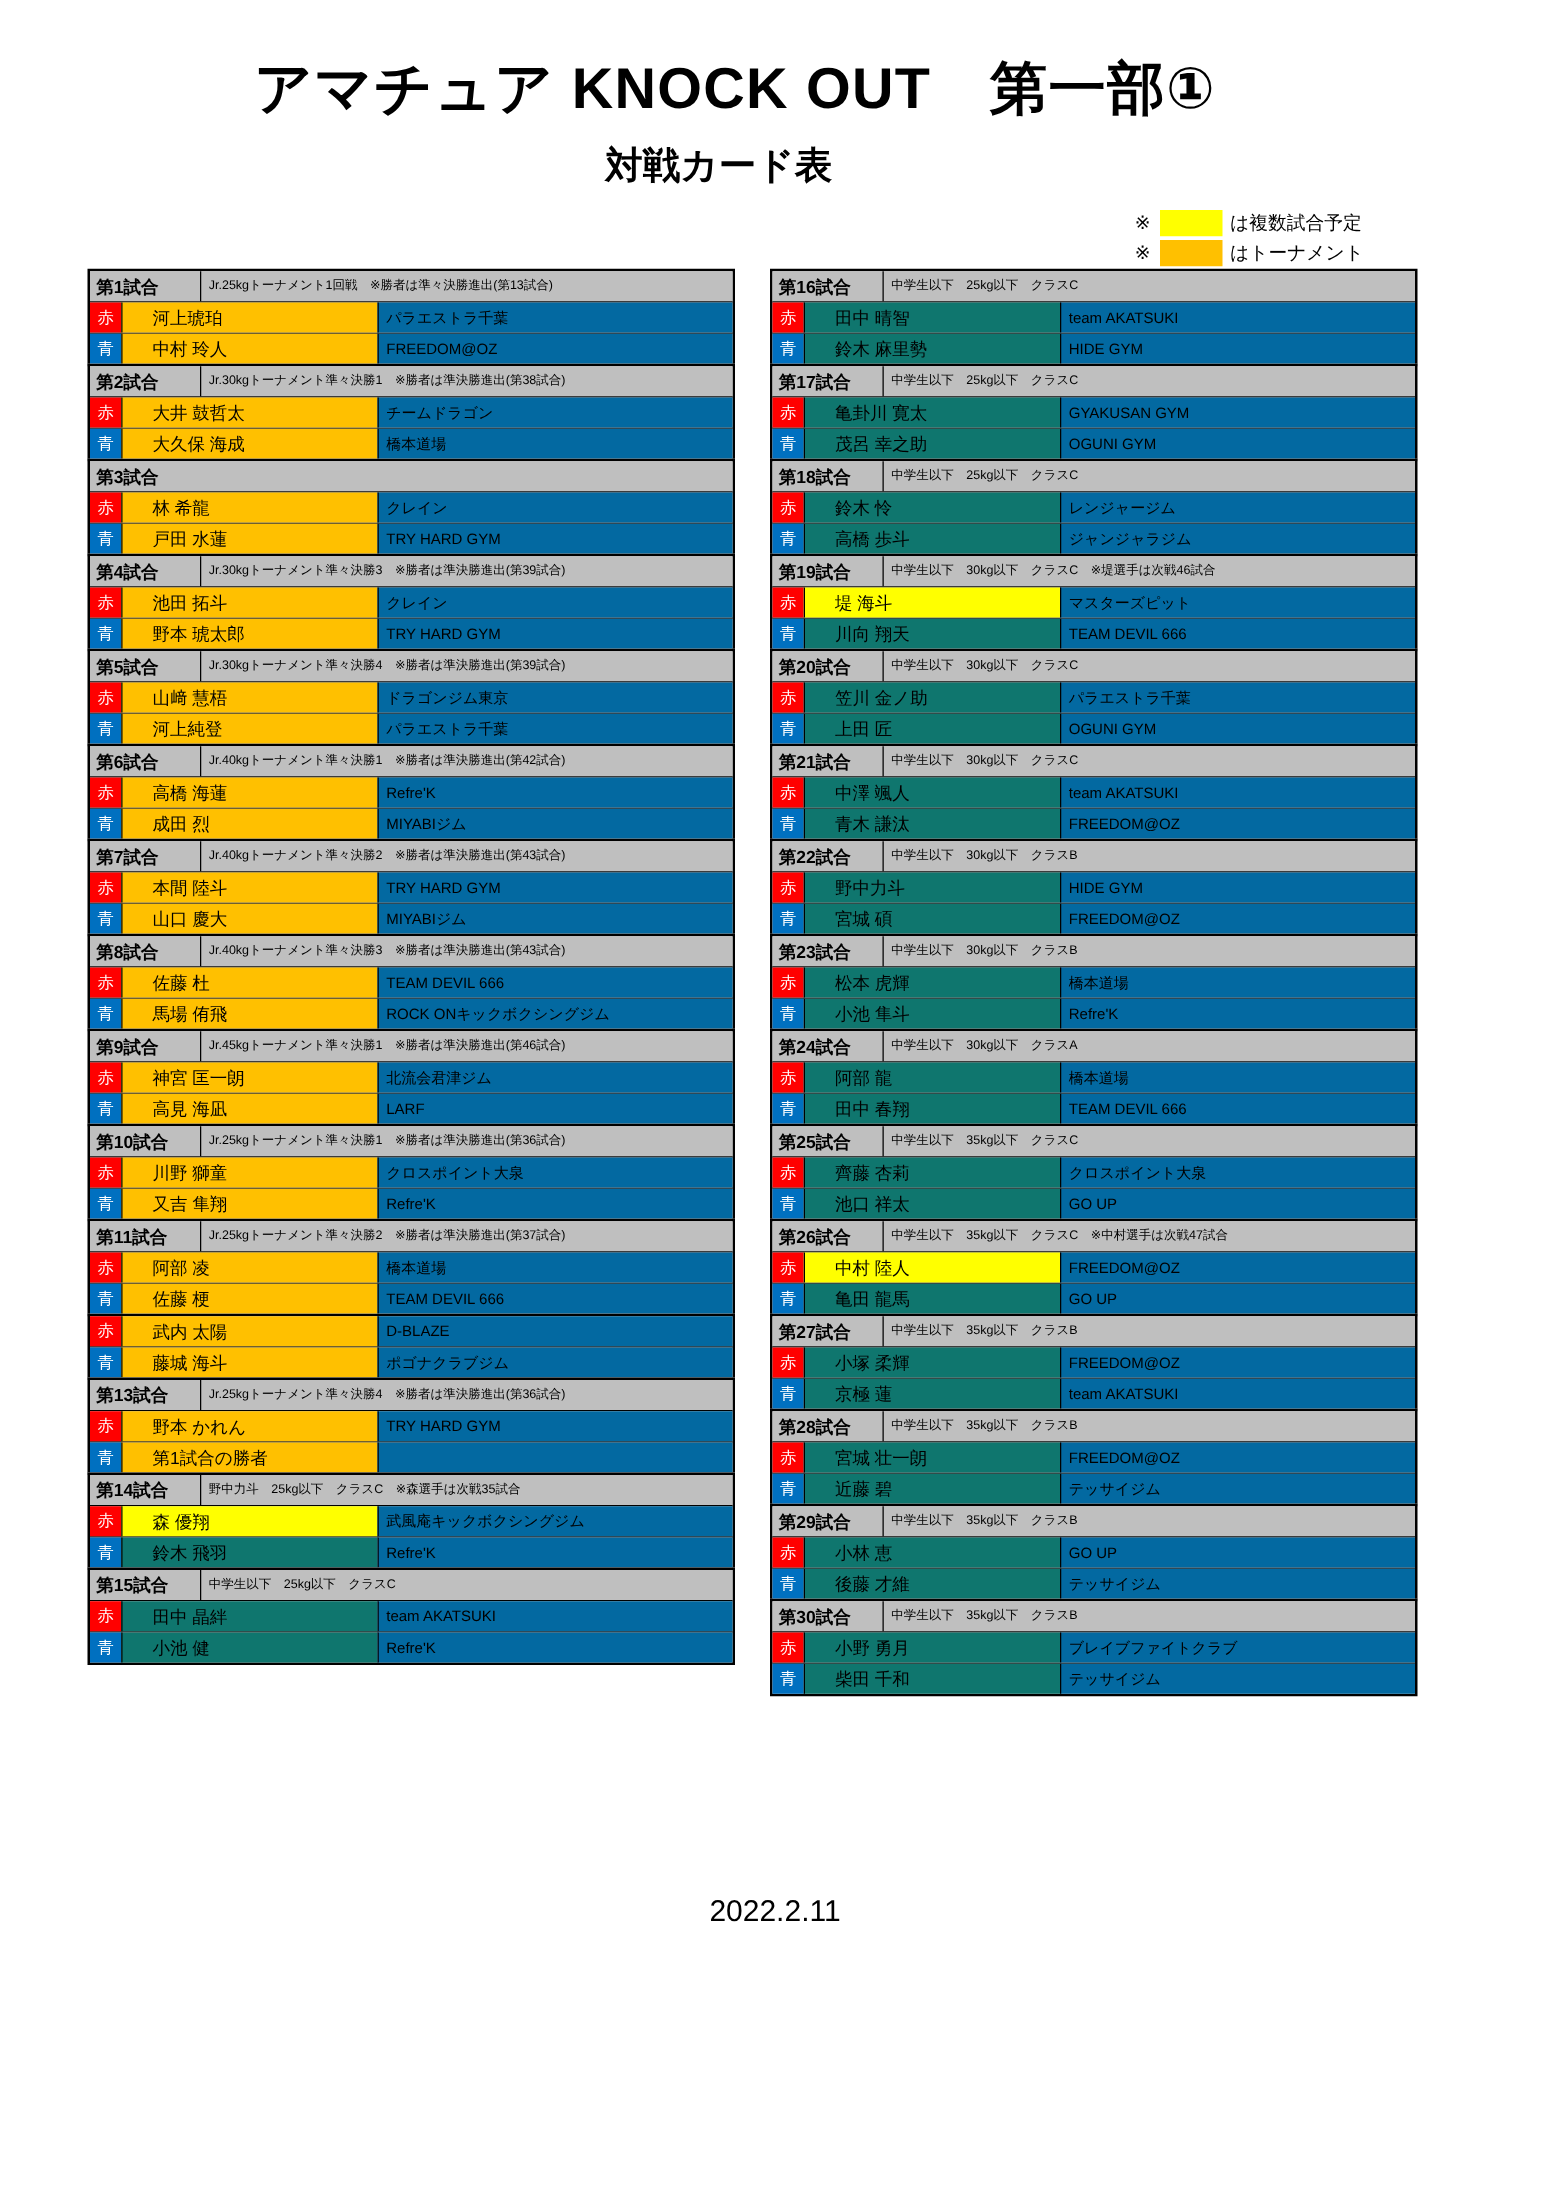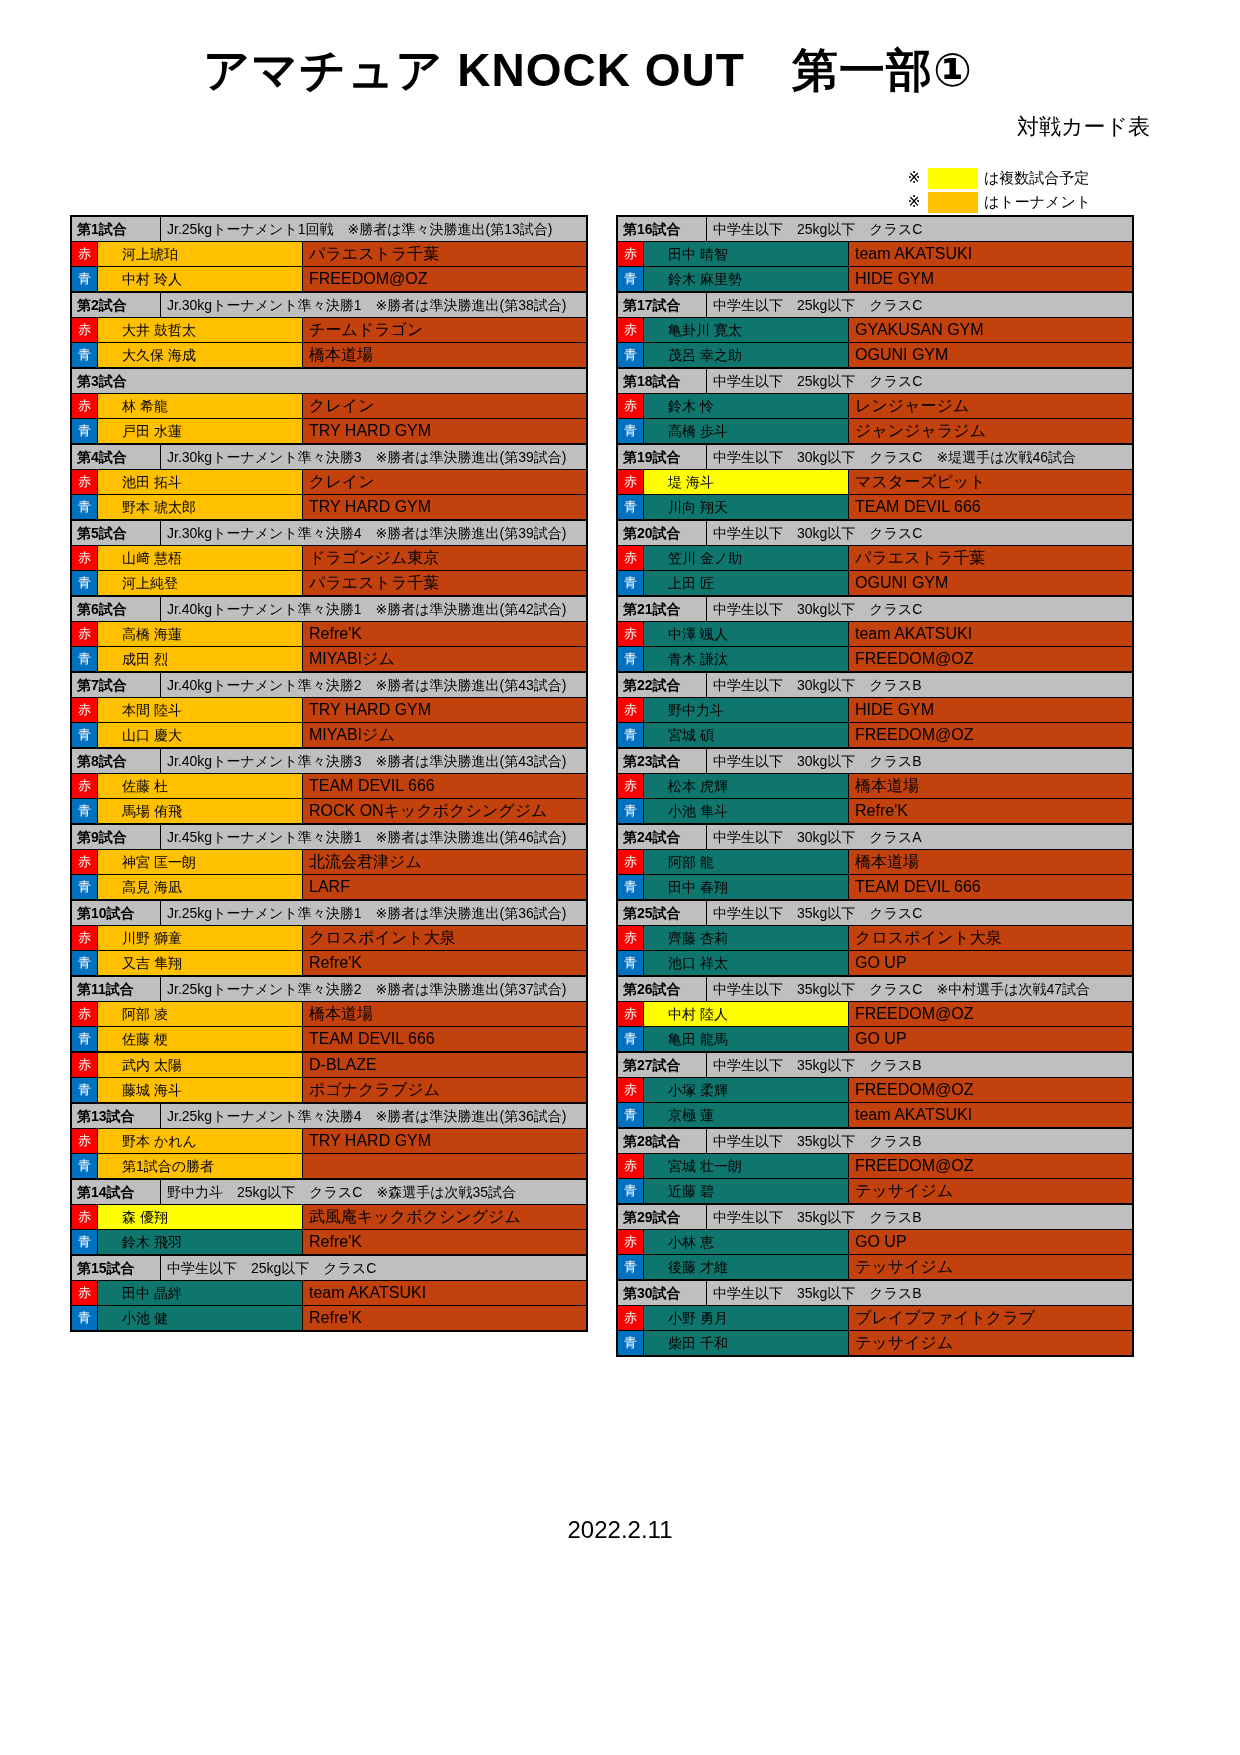--- a/index.html
+++ b/index.html
@@ -1,47 +1,47 @@
 <!DOCTYPE html>
 <html style="--red_corner: #FF0000; --blue_corner: #0070C0; --tournament_orange: #FFC000; --multi_match_yellow: #FFFF00; --header_grey: #BFBFBF; --border_black: #000000;"><head>
 <meta charset="utf-8">
 <style>
   html,body{margin:0;padding:0;background:#fff;}
   body{font-family:"Liberation Sans","DejaVu Sans",sans-serif;color:#000;}
   .page{position:relative;width:1240px;height:1755px;background:#fff;overflow:hidden;}
 
   .title{position:absolute;top:40px;left:0;width:1150px;text-align:center;
          font-size:46px;font-weight:bold;letter-spacing:1px;padding-left:13px;}
-  .subtitle{position:absolute;top:112px;left:0;width:1150px;text-align:right;
-            font-size:22px;font-weight:normal;}
+  .subtitle{position:absolute;top:112px;left:0;width:1150px;text-align:center;
+            font-size:30px;font-weight:bold;}
 
   .legend{position:absolute;top:166px;left:900px;width:300px;font-size:15px;}
   .legend-row{display:flex;align-items:center;height:24px;}
   .legend-note{width:28px;text-align:center;}
   .legend-swatch{width:50px;height:21px;display:inline-block;margin-right:6px;}
   .legend-swatch.yellow{background:var(--multi_match_yellow);}
   .legend-swatch.orange{background:var(--tournament_orange);}
 
   .columns{position:absolute;top:215px;left:70px;display:flex;gap:28px;}
   .col{width:518px;display:flex;flex-direction:column;}
 
   .match{border:2px solid var(--border_black);background:#fff;}
   .match + .match{margin-top:-2px;}
   .row{display:flex;height:24px;line-height:24px;}
   .row + .row{border-top:1px solid var(--border_black);}
   .cell{box-sizing:border-box;overflow:hidden;white-space:nowrap;}
   .cell + .cell{border-left:1px solid var(--border_black);}
   .hdr{background:var(--header_grey);}
   .hdr .no{width:88px;font-weight:bold;font-size:14px;padding-left:5px;}
-  .hdr .desc{flex:1;font-size:14px;padding-left:6px;}
+  .hdr .desc{flex:1;font-size:10px;padding-left:6px;}
   .corner{width:25px;text-align:center;color:#fff;font-size:13px;}
   .corner.red{background:var(--red_corner);}
   .corner.blue{background:var(--blue_corner);}
   .name{width:205px;font-size:14px;padding-left:24px;}
-  .gym{flex:1;font-size:16px;padding-left:6px;background:#c2410c;}
+  .gym{flex:1;font-size:12px;padding-left:6px;background:#0369a1;}
   .bg-orange{background:var(--tournament_orange);}
   .bg-yellow{background:var(--multi_match_yellow);}
   .bg-white{background:#0f766e;}
 
   .footer{position:absolute;top:1516px;left:0;width:1240px;text-align:center;font-size:24px;}
 </style>
 </head>
 <body>
 
 <div class="page">

